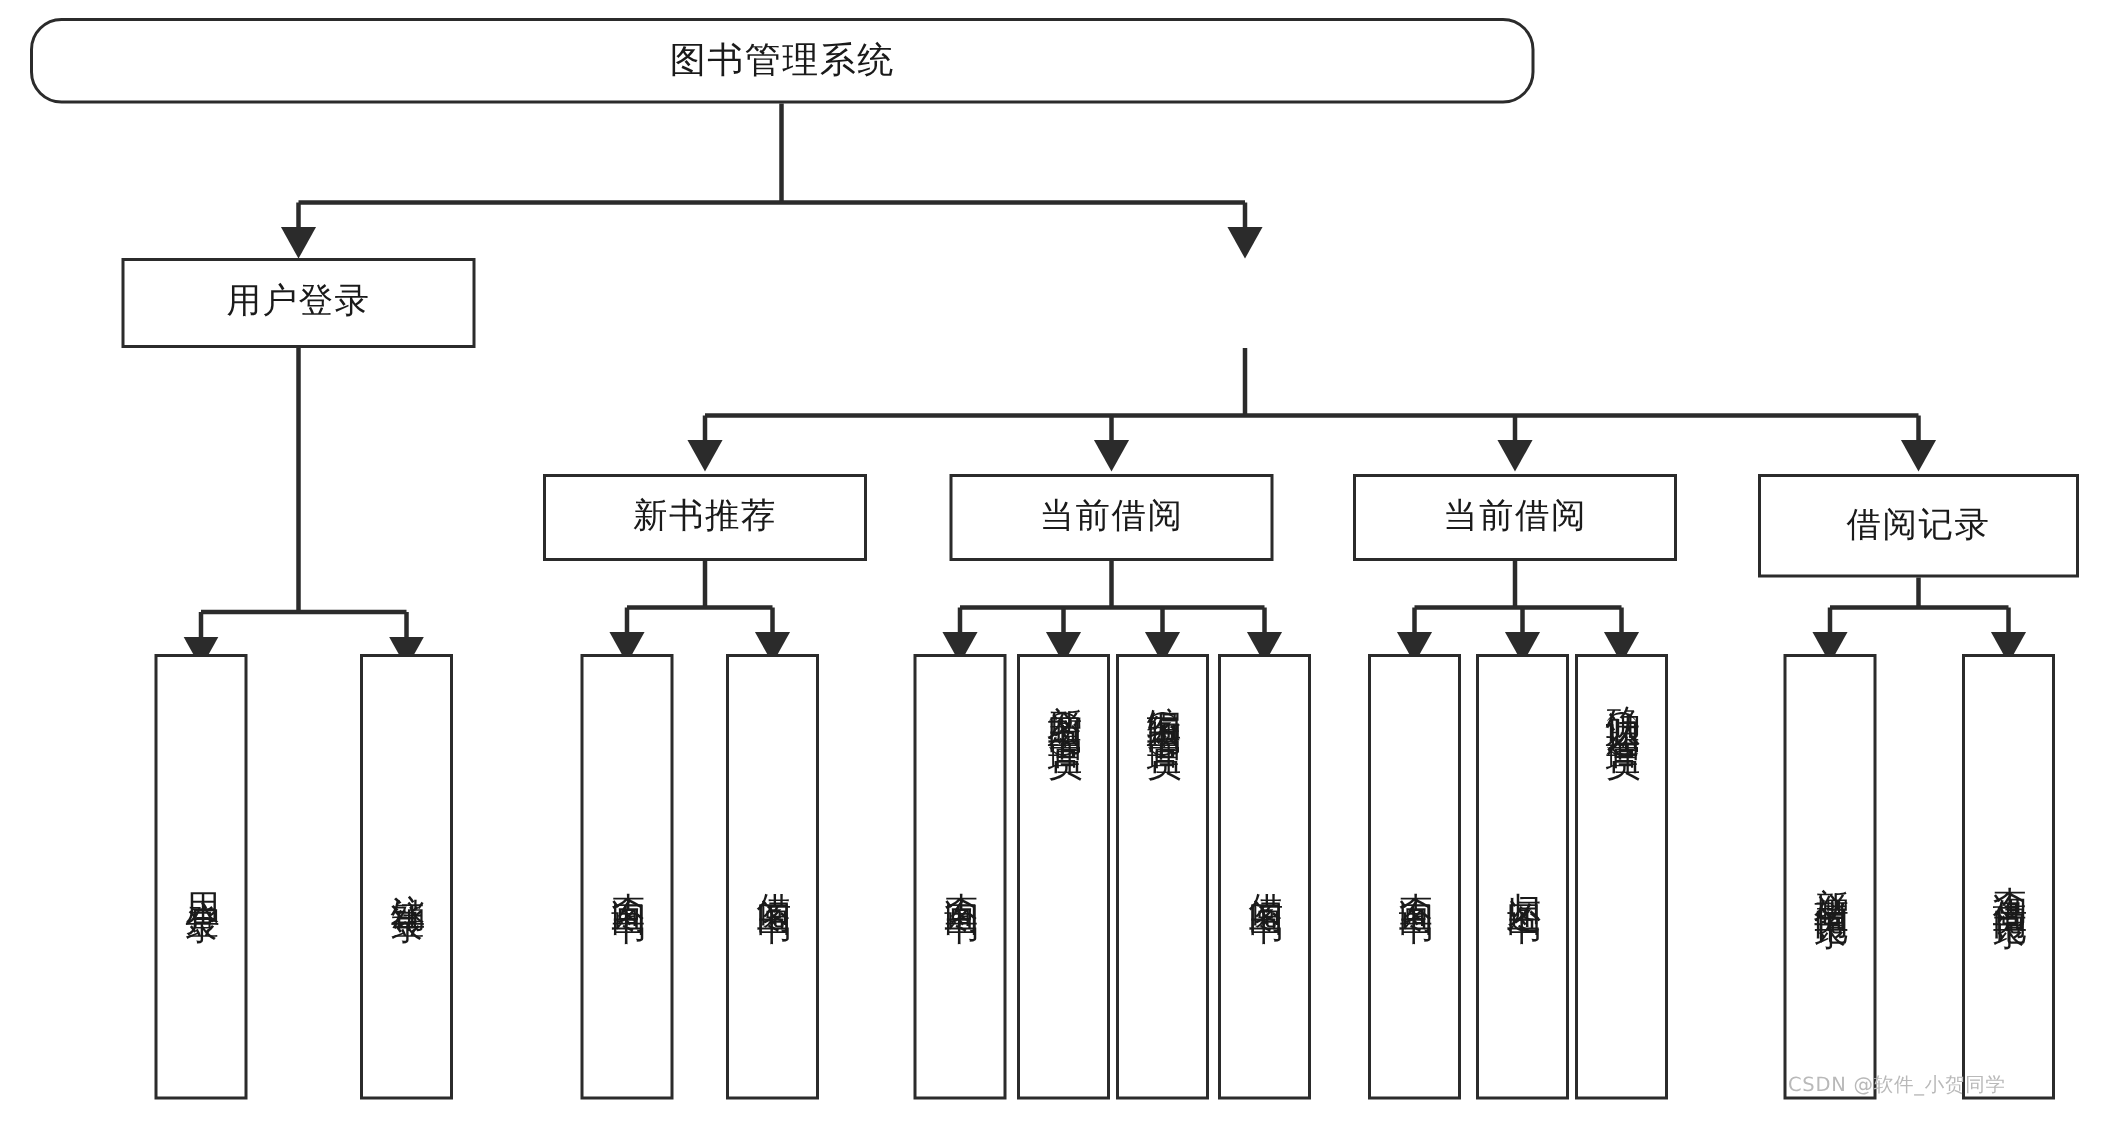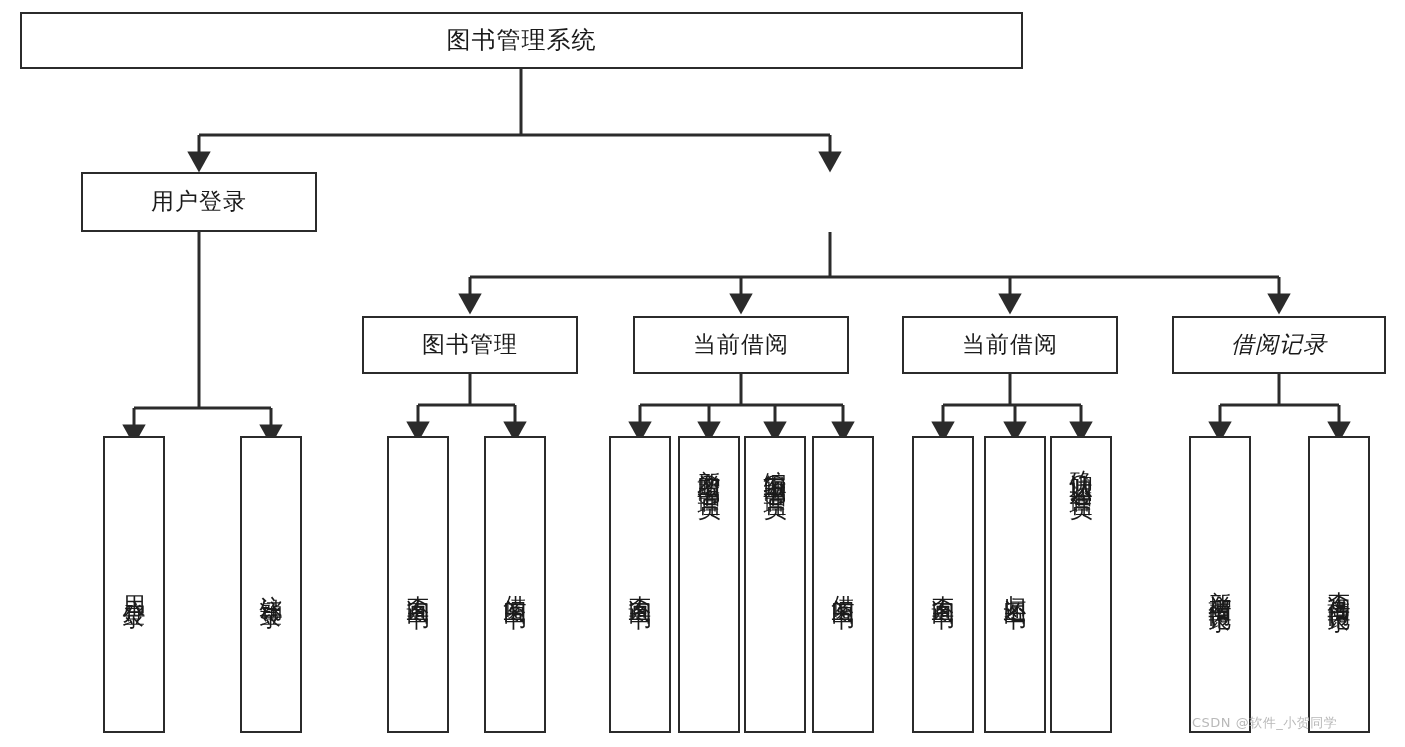--- a/index.html
+++ b/index.html
@@ -112,38 +112,38 @@
         <path d="M943,405 L943,431" marker-end="url(#arrowhead)"></path>
         <path d="M1015,405 L1015,431" marker-end="url(#arrowhead)"></path>
         <path d="M1081,405 L1081,431" marker-end="url(#arrowhead)"></path>
         <path d="M1279,374 L1279,405"></path>
         <path d="M1220,405 L1339,405"></path>
         <path d="M1220,405 L1220,431" marker-end="url(#arrowhead)"></path>
         <path d="M1339,405 L1339,431" marker-end="url(#arrowhead)"></path>
       </g>
   </svg>
 
-  <div class="node h root" style="left: 20px; top: 12px; width: 1003px; height: 57px;">
+  <div class="node h root" style="left: 20px; top: 12px; width: 1003px; height: 57px; border-radius: 21px;">
     <span class="label">图书管理系统</span>
   </div>
 
   <div class="node h" style="left: 81px; top: 172px; width: 236px; height: 60px;">
     <span class="label">用户登录</span>
   </div>
 
   <div class="node h" style="left: 362px; top: 316px; width: 216px; height: 58px;">
-    <span class="label">图书管理</span>
+    <span class="label">新书推荐</span>
   </div>
   <div class="node h" style="left: 633px; top: 316px; width: 216px; height: 58px;">
     <span class="label">当前借阅</span>
   </div>
   <div class="node h" style="left: 902px; top: 316px; width: 216px; height: 58px; justify-content: center;">
     <span class="label">当前借阅</span>
   </div>
-  <div class="node h" style="left: 1172px; top: 316px; width: 214px; height: 58px; font-style: italic;">
+  <div class="node h" style="left: 1172px; top: 316px; width: 214px; height: 69px;">
     <span class="label">借阅记录</span>
   </div>
 
   <div class="node v centered" style="left: 103px; top: 436px; width: 62px; height: 297px;">
     <span class="label">用户登录</span>
   </div>
   <div class="node v centered" style="left: 240px; top: 436px; width: 62px; height: 297px;">
     <span class="label">注销登录</span>
   </div>
   <div class="node v centered" style="left: 387px; top: 436px; width: 62px; height: 297px;">

